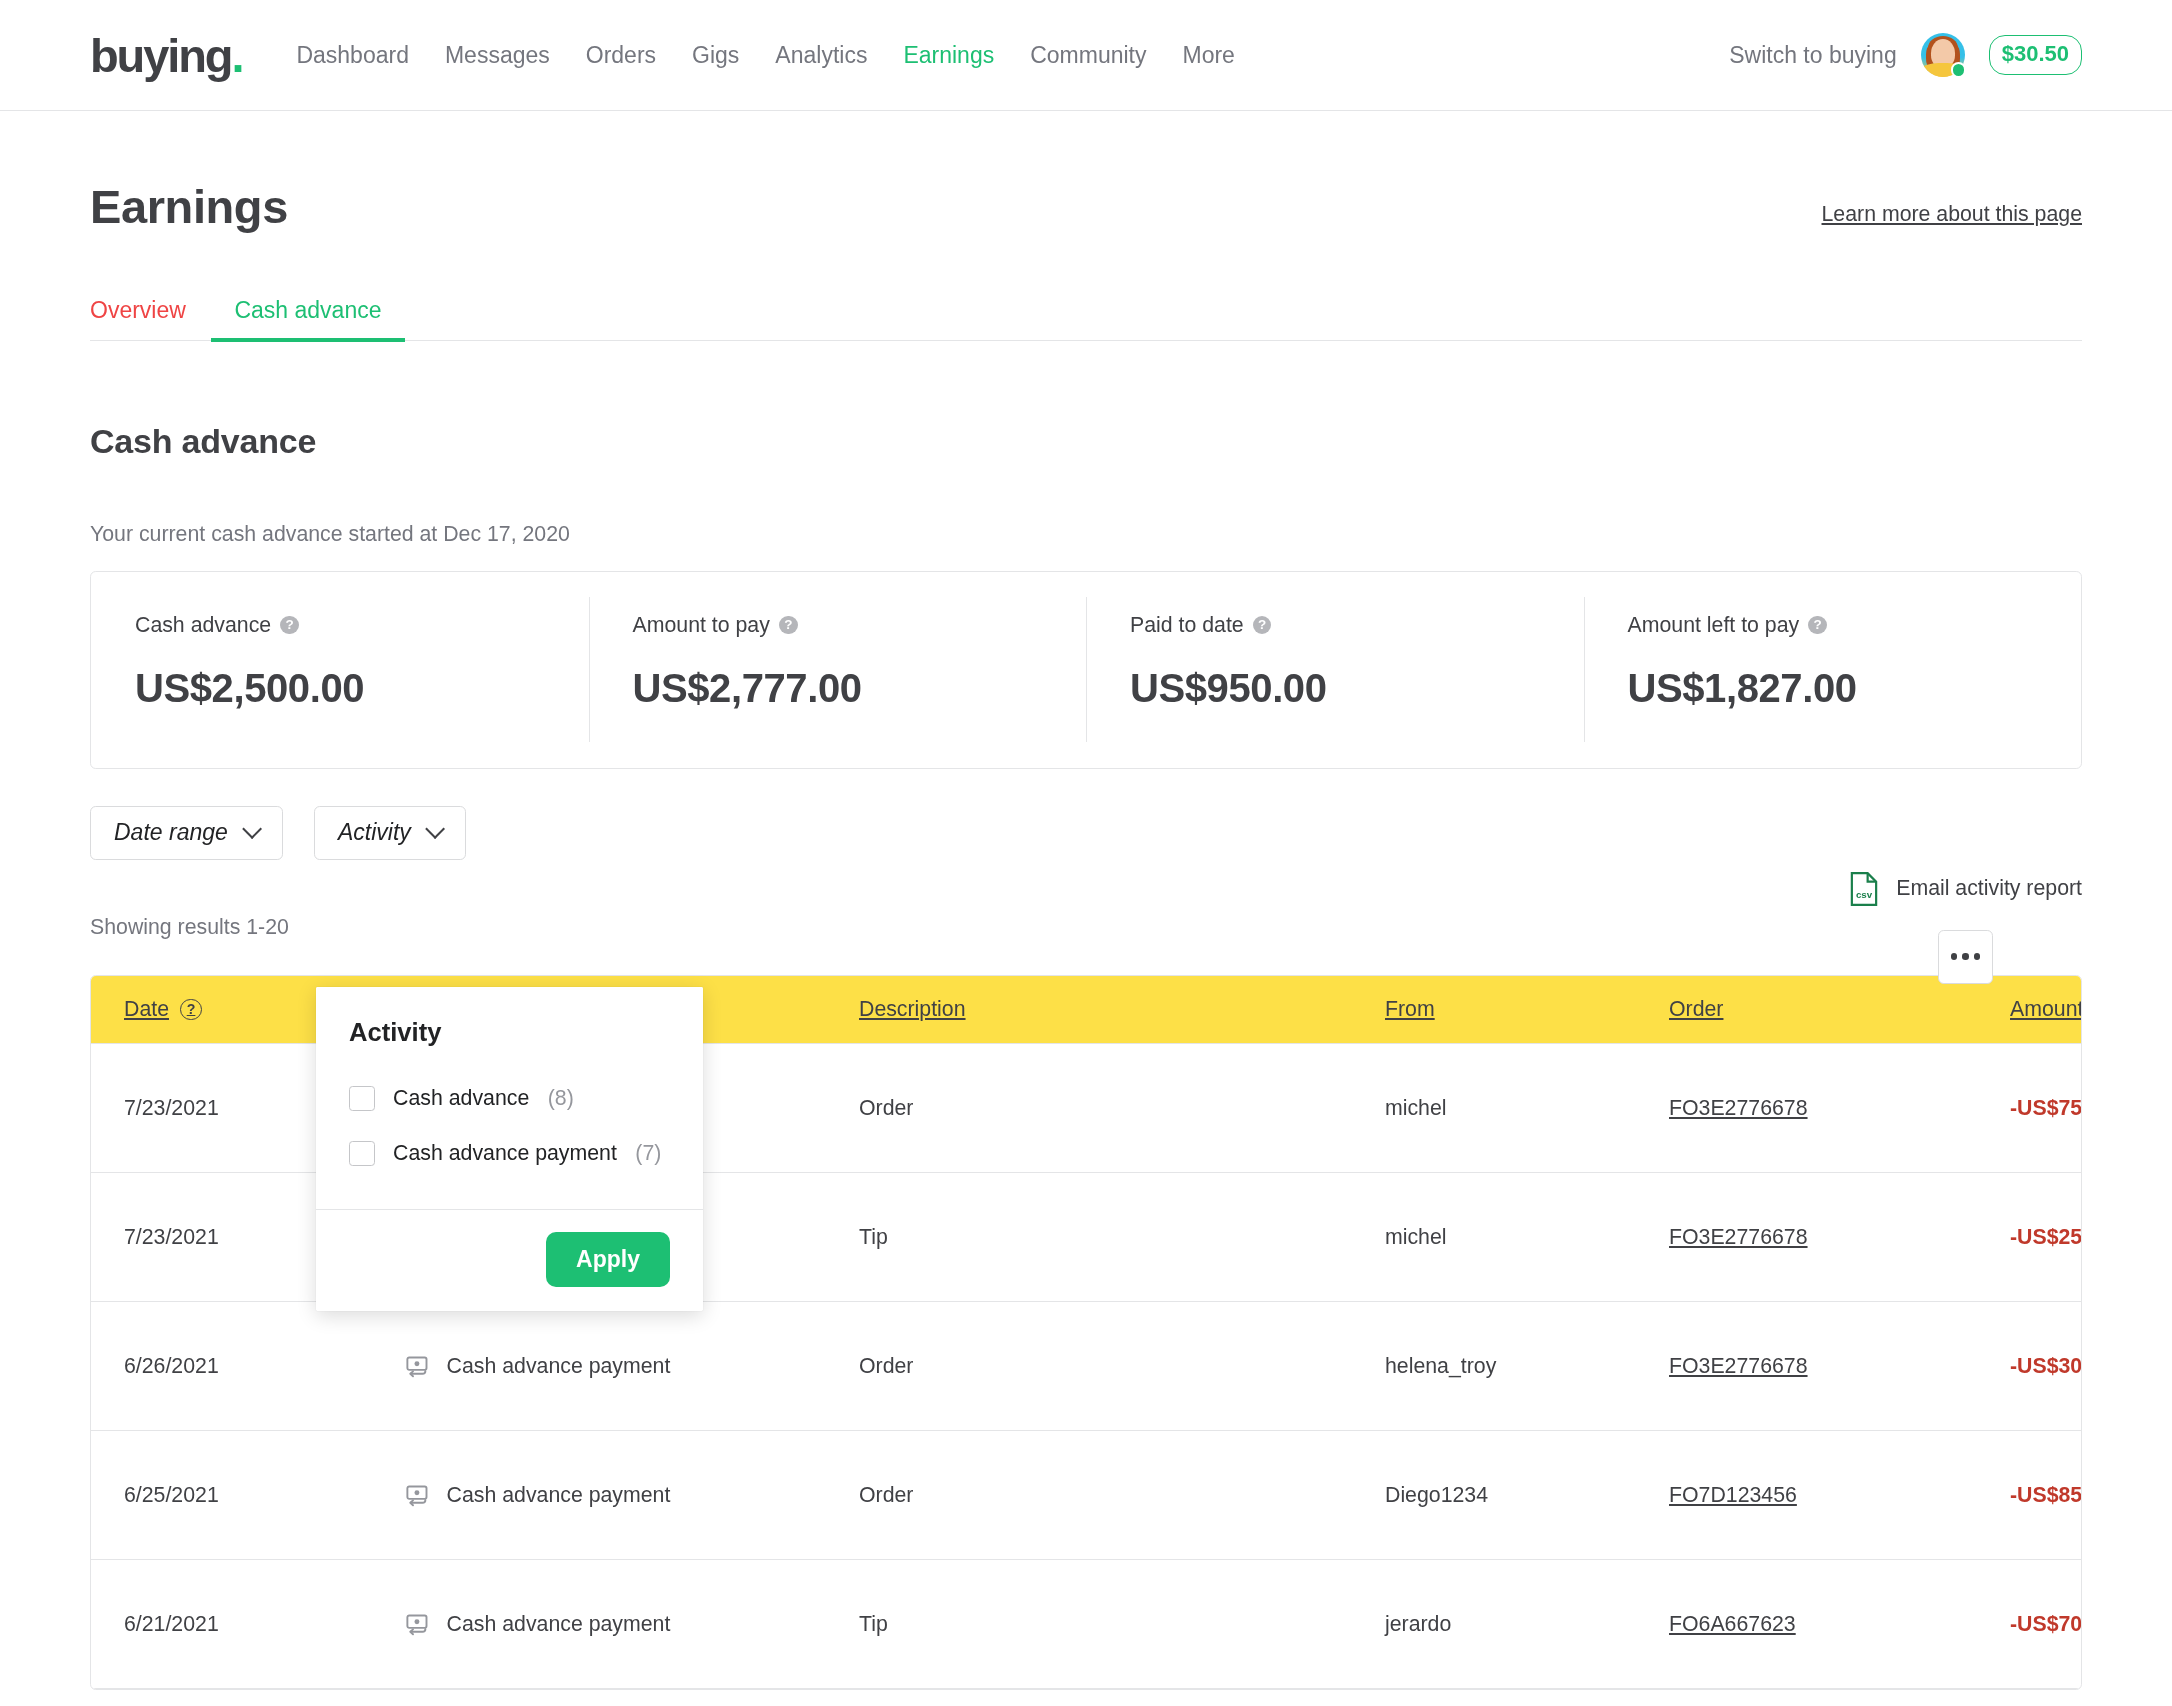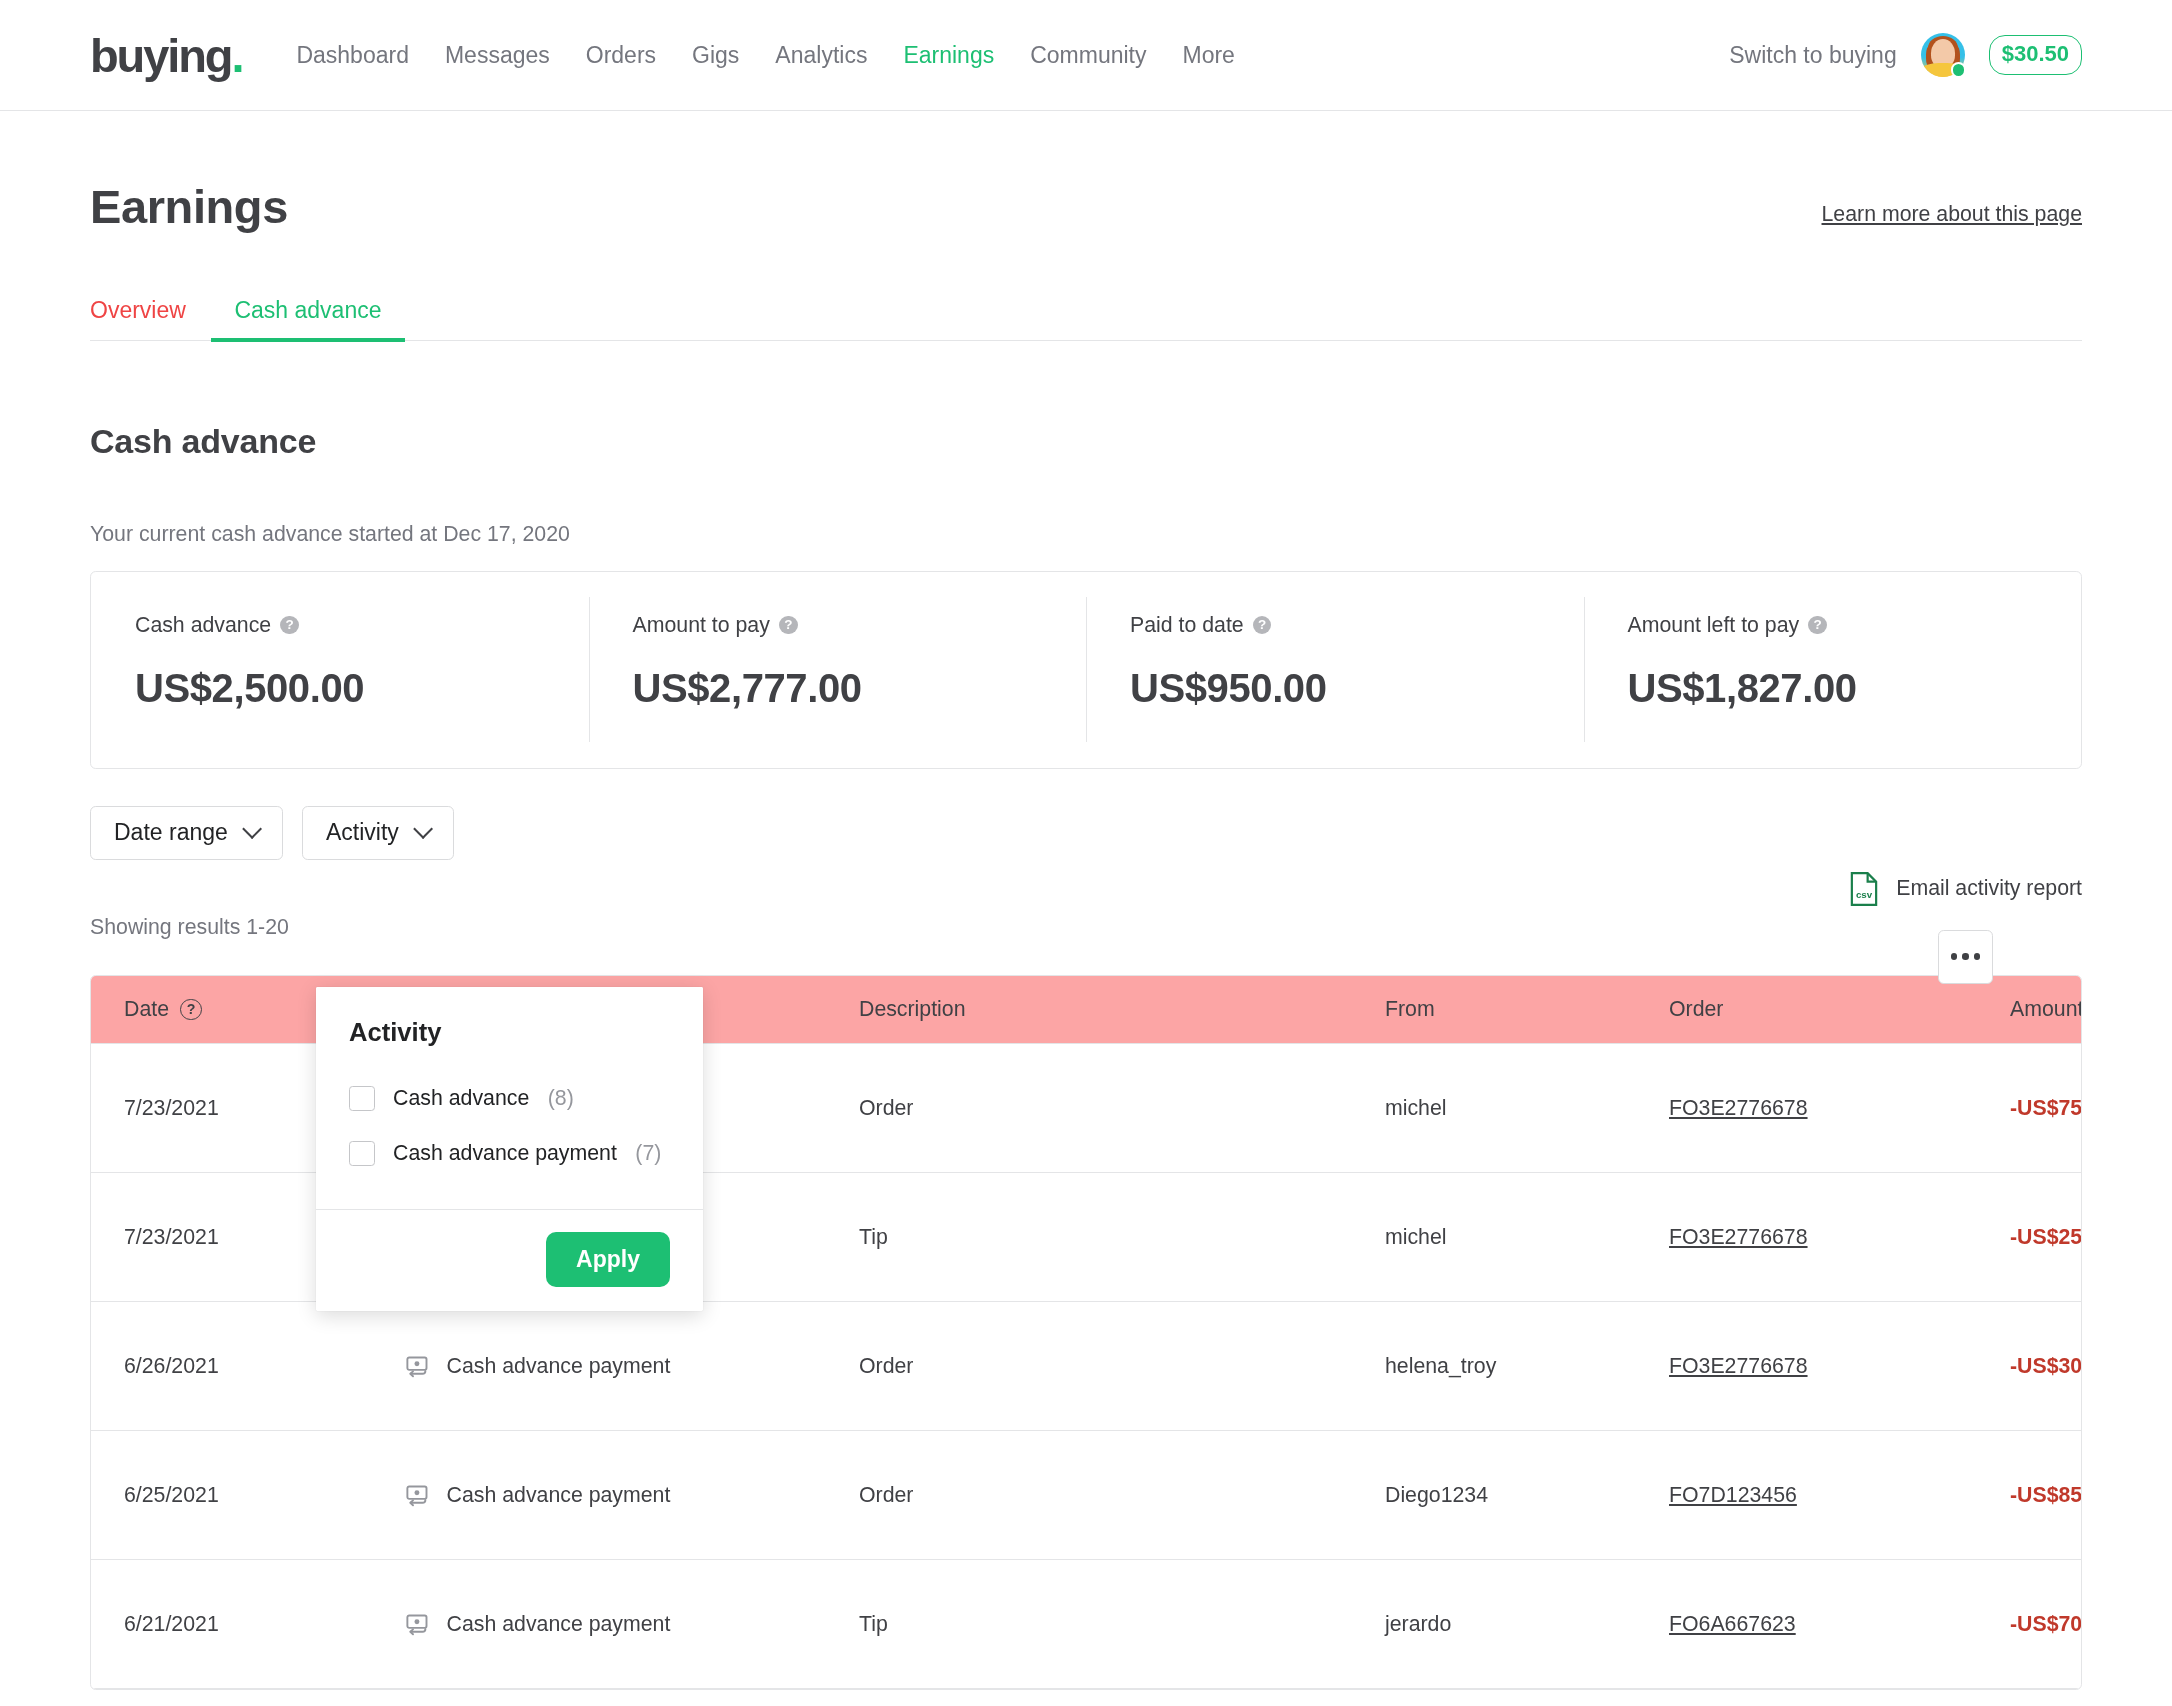--- a/index.html
+++ b/index.html
@@ -238,23 +238,24 @@
     color: #404145;
     margin-top: 28.4px;
     letter-spacing: -0.4px;
     white-space: nowrap;
   }
 
   
   .filter-bar {
     margin-top: 37px;
     display: flex;
-    gap: 19px;
+    gap: 31px;
     position: relative;
     z-index: 5;
+    font-style: italic;
   }
   .filter-btn {
     border: 1.4px solid #dadbdd;
     border-radius: 5.7px;
     background: #fff;
     height: 54px;
     padding: 0 23px;
     display: flex;
     align-items: center;
     gap: 17px;
@@ -319,29 +320,30 @@
 
   
   .table-wrap {
     margin-top: 20px;
     border: 1.4px solid #e4e5e7;
     border-radius: 5.7px;
     overflow: hidden;
   }
   table { width: 100%; border-collapse: collapse; table-layout: fixed; }
   thead th {
-    background: #fca5a5;
+    background: #fde047;
     font-size: 21.3px;
     font-weight: 400;
     color: #404145;
     text-align: left;
     padding: 21.3px 0 21.3px 0;
     border-bottom: 1.4px solid #e4e5e7;
     height: 68px;
     white-space: nowrap;
+    text-decoration: underline;
   }
   th.c-date   { width: 313px; padding-left: 33px; }
   th.c-act    { width: 455px; }
   th.c-desc   { width: 526px; }
   th.c-from   { width: 284px; }
   th.c-order  { width: 341px; }
   th.c-amount { text-align: right; padding-right: 37px; }
 
   .th-inner { display: flex; align-items: center; gap: 11.4px; }
   .qmark-outline {

